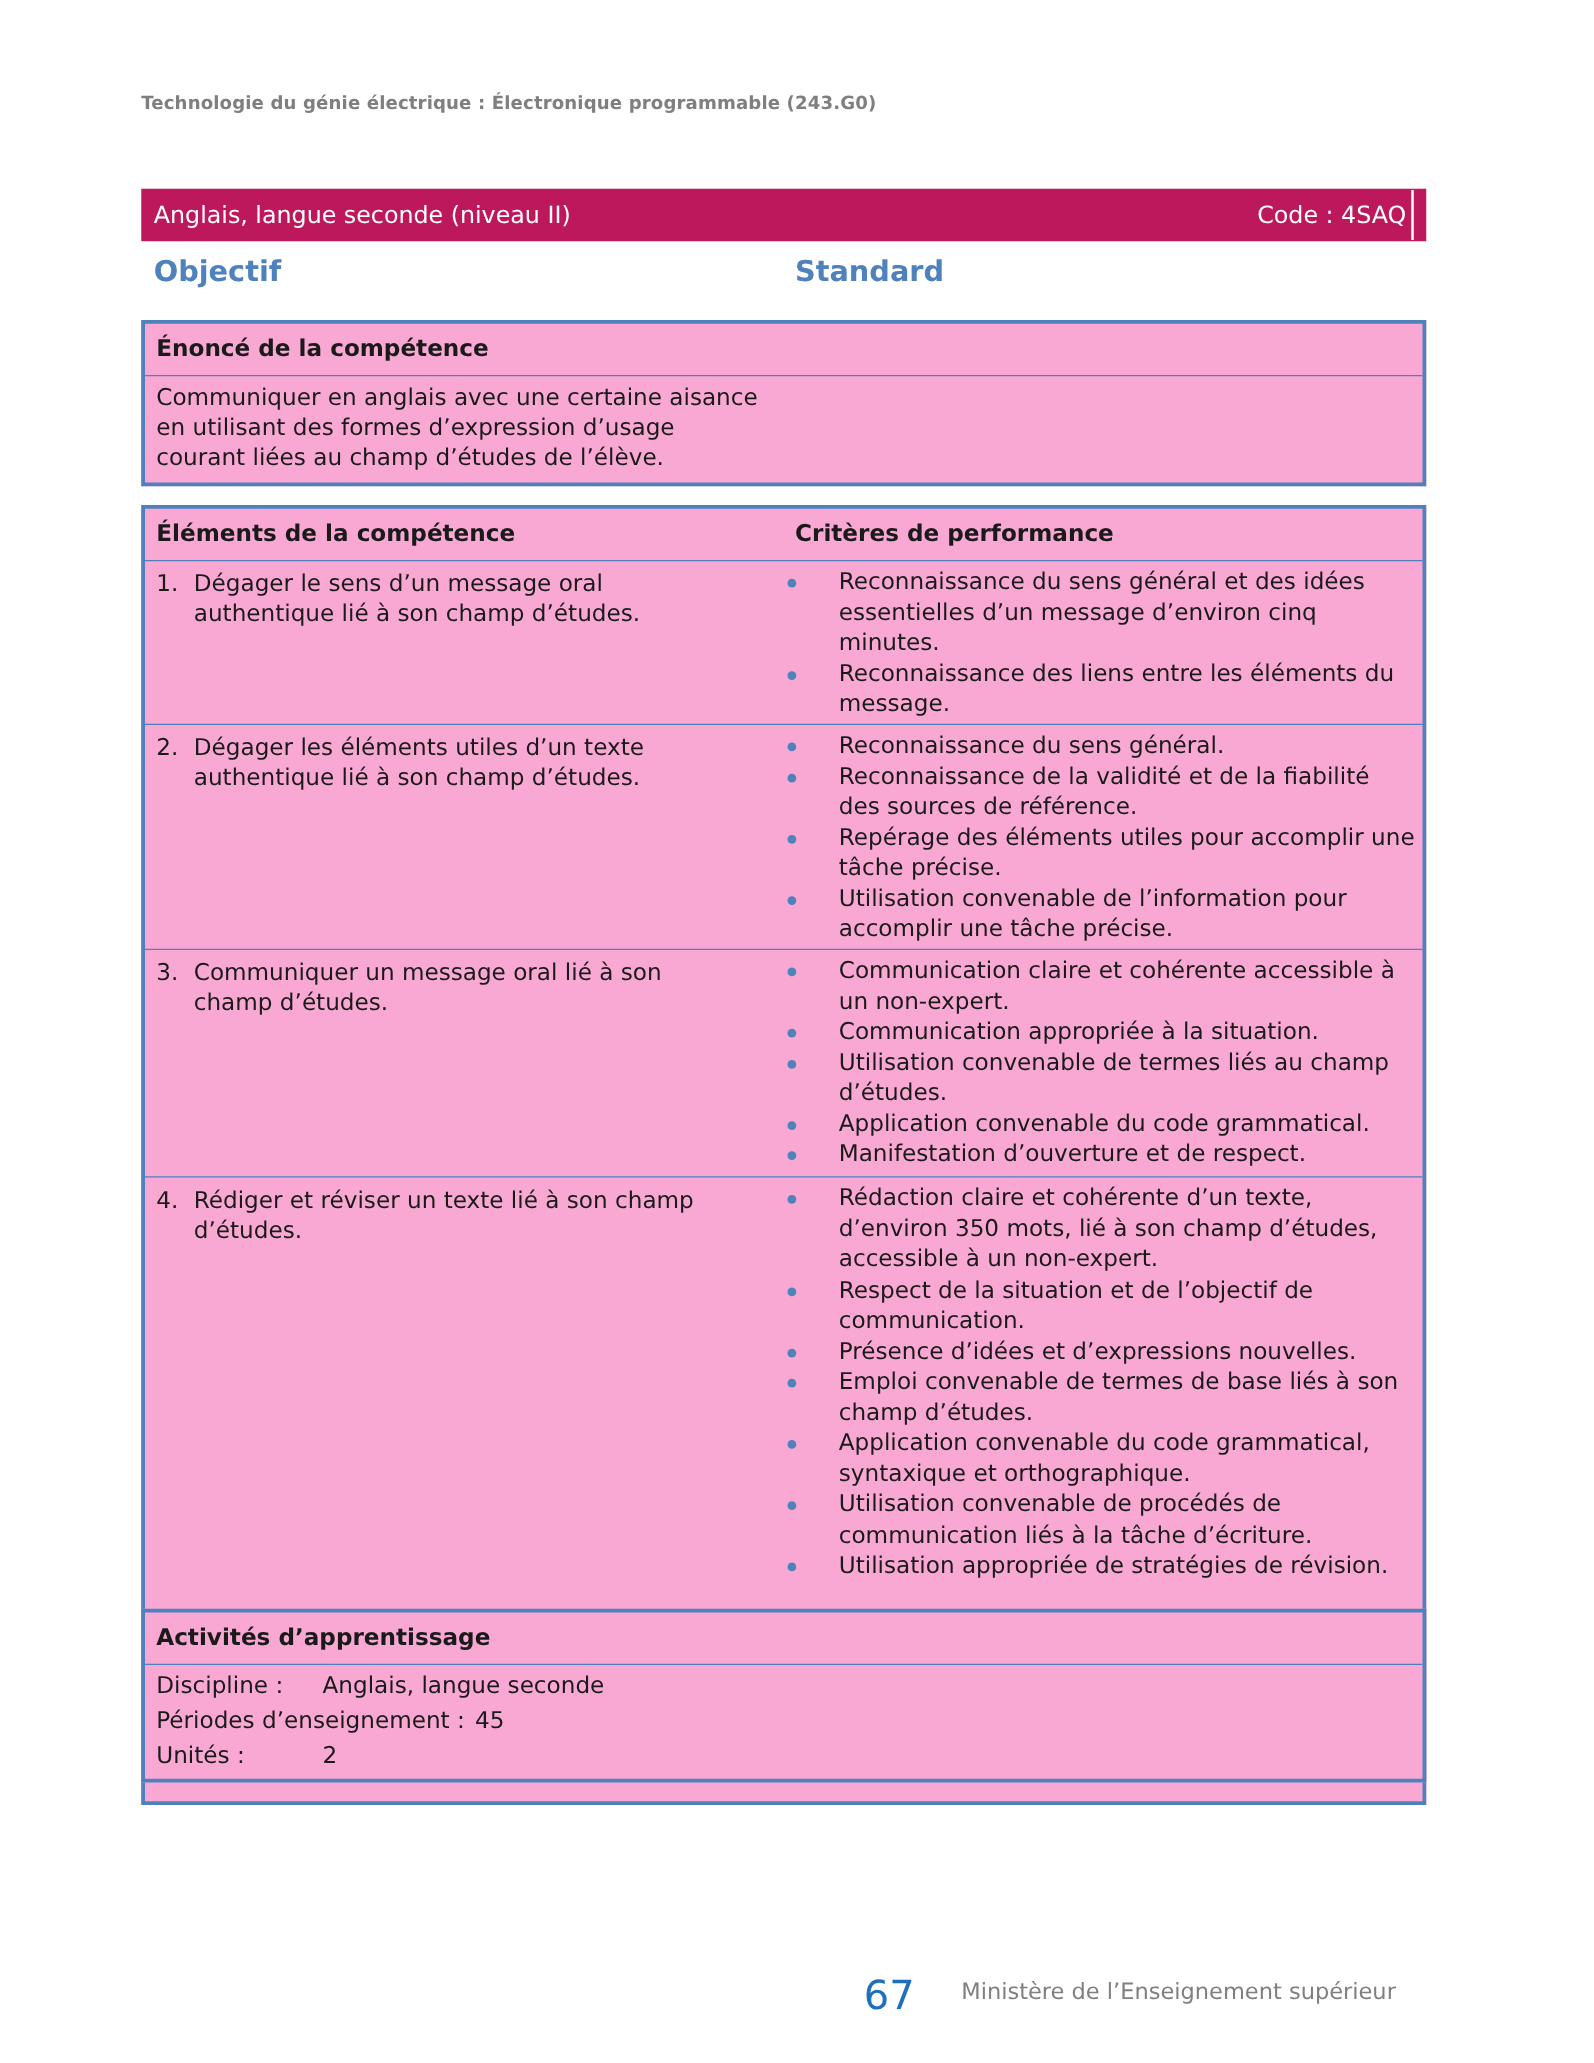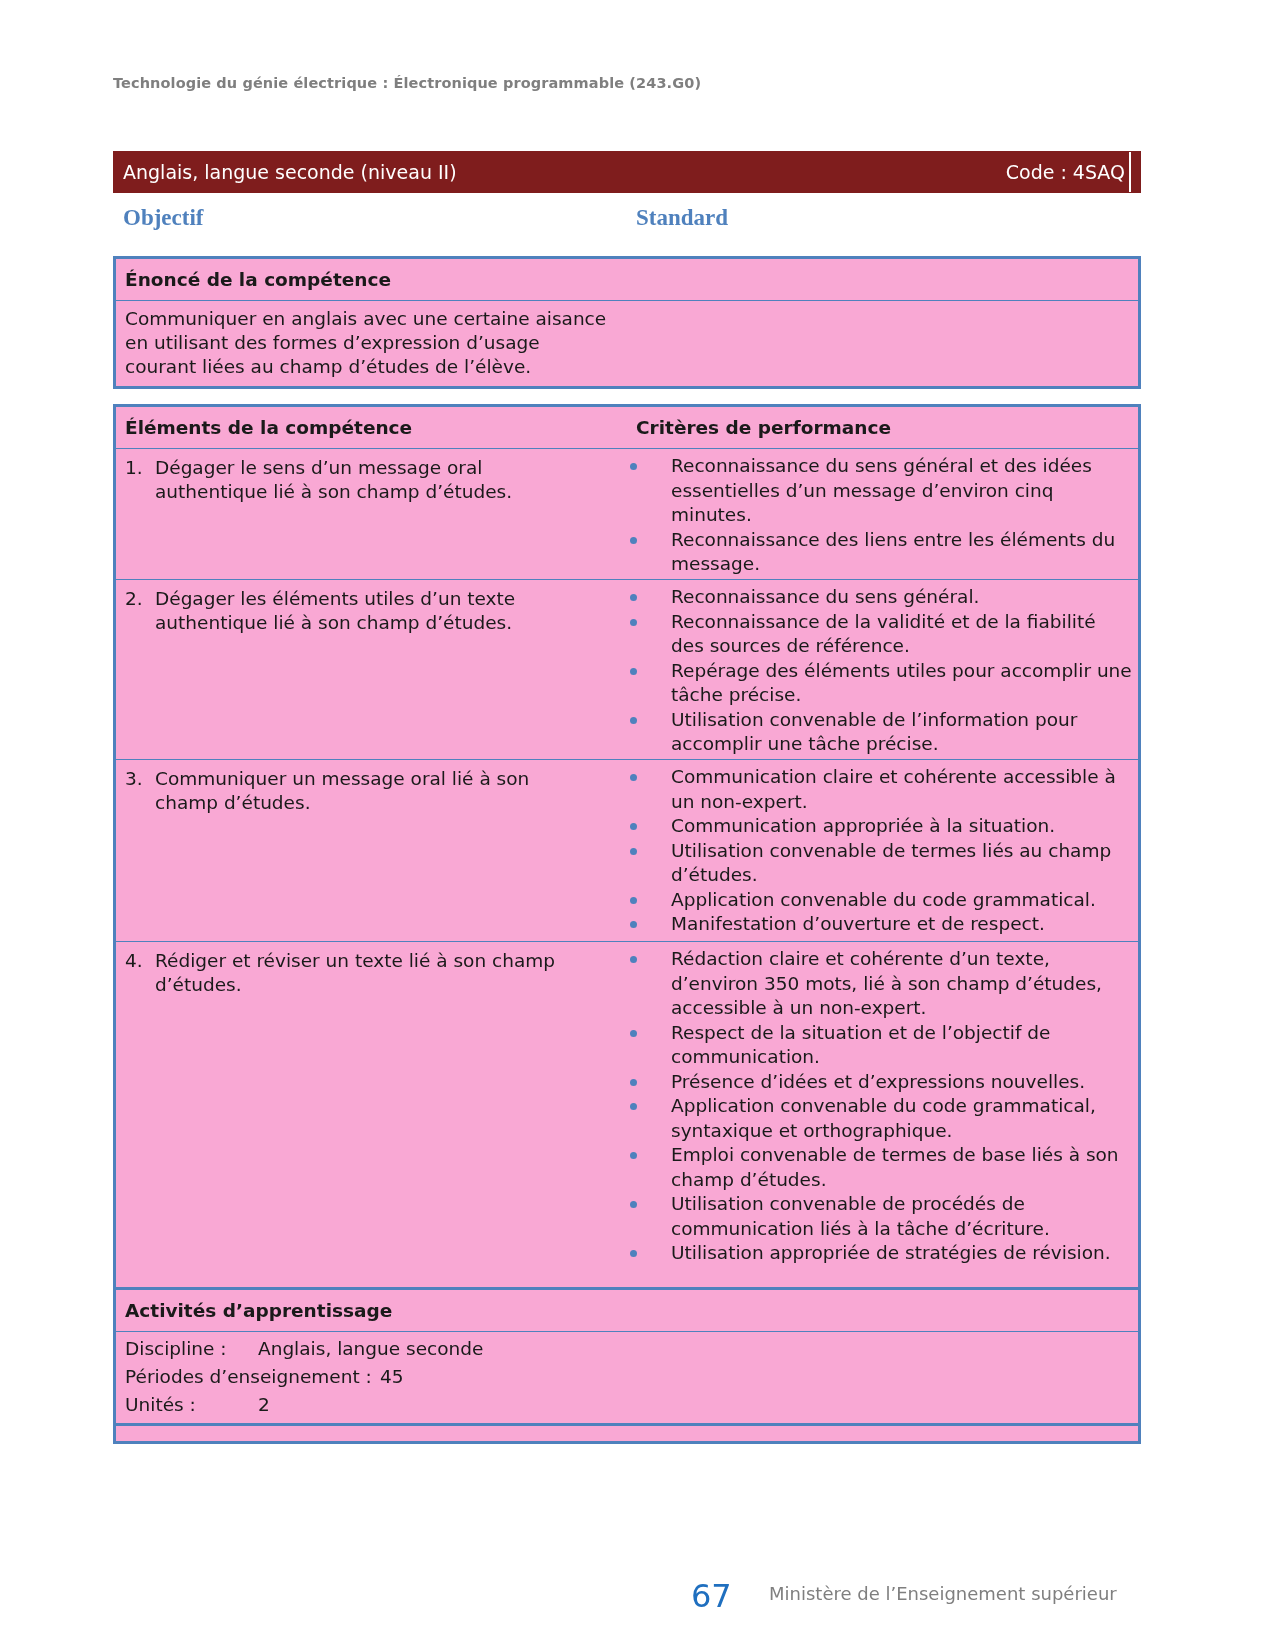--- a/index.html
+++ b/index.html
@@ -1,26 +1,26 @@
 <!DOCTYPE html>
 <html><head>
 <meta charset="utf-8">
 <style>
   html, body { margin: 0; padding: 0; background: #ffffff; }
   body { width: 1275px; height: 1650px; position: relative; overflow: hidden;
          font-family: "DejaVu Sans", sans-serif; color: #1a1a1a; }
   .running-head { position: absolute; left: 113px; top: 75px; font-size: 14.5px;
                   font-weight: bold; color: #7f7f7f; letter-spacing: 0.1px; }
   .course-bar { position: absolute; left: 113px; top: 151px; width: 1028px; height: 42px;
-                background: #7f1d1d; color: #ffffff; font-size: 19px;
+                background: #be185d; color: #ffffff; font-size: 19px;
                 display: flex; align-items: center; justify-content: space-between;
                 box-sizing: border-box; padding: 0 10px 0 10px; }
   .course-bar .code { padding-right: 4px; border-right: 2px solid #ffffff; height: 40px;
                       display: flex; align-items: center; }
-  .section-titles { position: absolute; top: 205px; left: 113px; width: 1028px; height: 34px; font-family: Liberation Serif, serif; }
+  .section-titles { position: absolute; top: 205px; left: 113px; width: 1028px; height: 34px; }
   .section-titles span { position: absolute; font-size: 23px; font-weight: bold; color: #4f81bd; }
   .box { position: absolute; left: 113px; width: 1028px; border: 3px solid #4f81bd;
          box-sizing: border-box; background: #f9a8d4; }
   .box .hdr { font-weight: bold; font-size: 18.5px; padding: 0 9px; height: 42px;
               display: flex; align-items: center; border-bottom: 1.5px solid #4f81bd;
               box-sizing: border-box; }
   .box .hdr.two { display: grid; grid-template-columns: 511px 1fr; }
   .body-text { font-size: 18.5px; line-height: 24px; padding: 6px 9px 0 9px; }
   .statement { width: 490px; }
   .row { display: grid; grid-template-columns: 511px 1fr; border-bottom: 1.5px solid #4f81bd;
@@ -154,25 +154,25 @@
       <li>
           <span class="bullet"></span>
           <span class="ctext">Respect de la situation et de l’objectif de communication.</span>
         </li>
       <li>
           <span class="bullet"></span>
           <span class="ctext">Présence d’idées et d’expressions nouvelles.</span>
         </li>
       <li>
           <span class="bullet"></span>
+          <span class="ctext">Emploi convenable de termes de base liés à son champ d’études.</span>
+        </li>
+      <li>
+          <span class="bullet"></span>
           <span class="ctext">Application convenable du code grammatical, syntaxique et orthographique.</span>
-        </li>
-      <li>
-          <span class="bullet"></span>
-          <span class="ctext">Emploi convenable de termes de base liés à son champ d’études.</span>
         </li>
       <li>
           <span class="bullet"></span>
           <span class="ctext">Utilisation convenable de procédés de communication liés à la tâche d’écriture.</span>
         </li>
       <li>
           <span class="bullet"></span>
           <span class="ctext">Utilisation appropriée de stratégies de révision.</span>
         </li>
     </ul>

